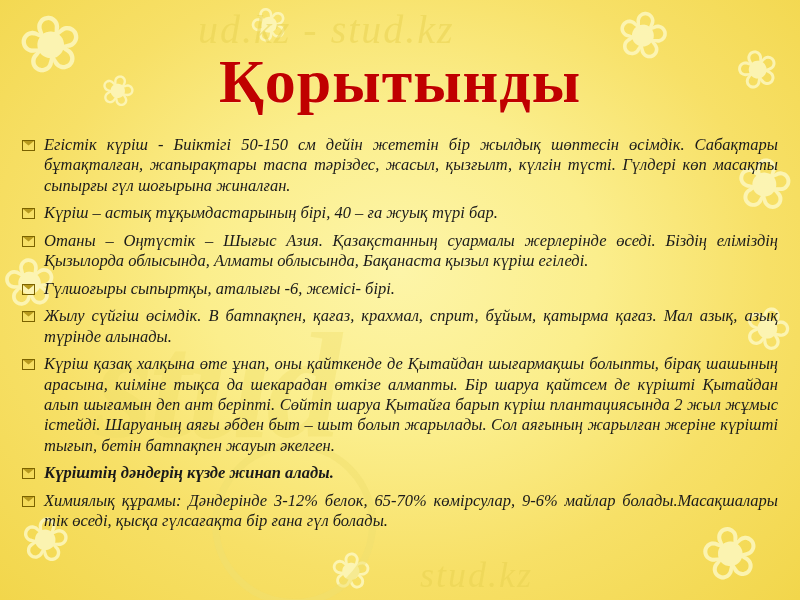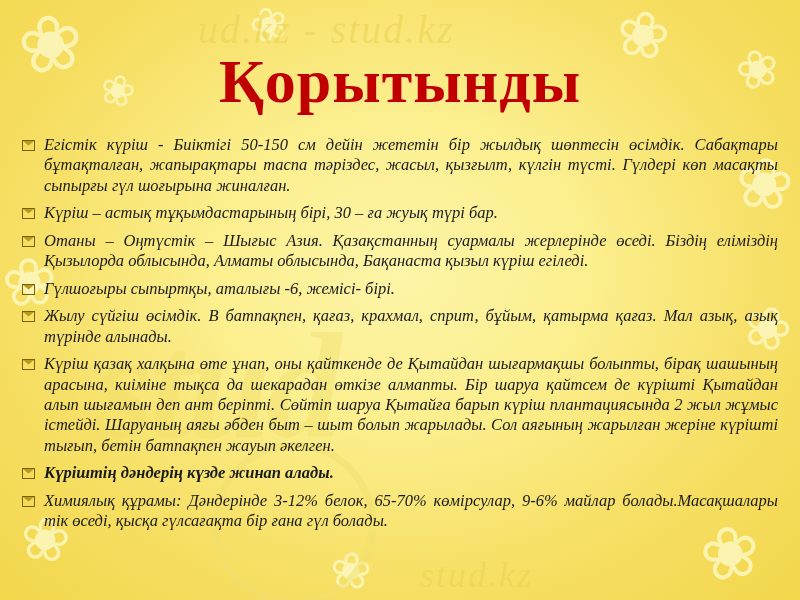--- a/index.html
+++ b/index.html
@@ -166,21 +166,21 @@
       <span class="bullet-text">Егістік күріш - Биіктігі 50-150 см дейін жететін бір жылдық шөптесін өсімдік. Сабақтары бұтақталған, жапырақтары таспа тәріздес, жасыл, қызғылт, күлгін түсті. Гүлдері көп масақты сыпырғы гүл шоғырына жиналған.</span>
     </div>
 
     <div class="bullet-row">
       <span class="bullet-mark">
         <svg width="13" height="11" viewBox="0 0 13 11">
             <rect x="0.5" y="0.5" width="12" height="10" fill="none" stroke="#7a6200"></rect>
             <path d="M1 1 L12 1 L6.5 5.5 Z" fill="#b89a1e"></path>
           </svg>
       </span>
-      <span class="bullet-text">Күріш – астық тұқымдастарының бірі, 30 – ға жуық түрі бар.</span>
+      <span class="bullet-text">Күріш – астық тұқымдастарының бірі, 40 – ға жуық түрі бар.</span>
     </div>
 
     <div class="bullet-row">
       <span class="bullet-mark">
         <svg width="13" height="11" viewBox="0 0 13 11">
             <rect x="0.5" y="0.5" width="12" height="10" fill="none" stroke="#7a6200"></rect>
             <path d="M1 1 L12 1 L6.5 5.5 Z" fill="#b89a1e"></path>
           </svg>
       </span>
       <span class="bullet-text">Отаны – Оңтүстік – Шығыс Азия. Қазақстанның суармалы жерлерінде өседі. Біздің еліміздің Қызылорда облысында, Алматы облысында, Бақанаста қызыл күріш егіледі.</span>

